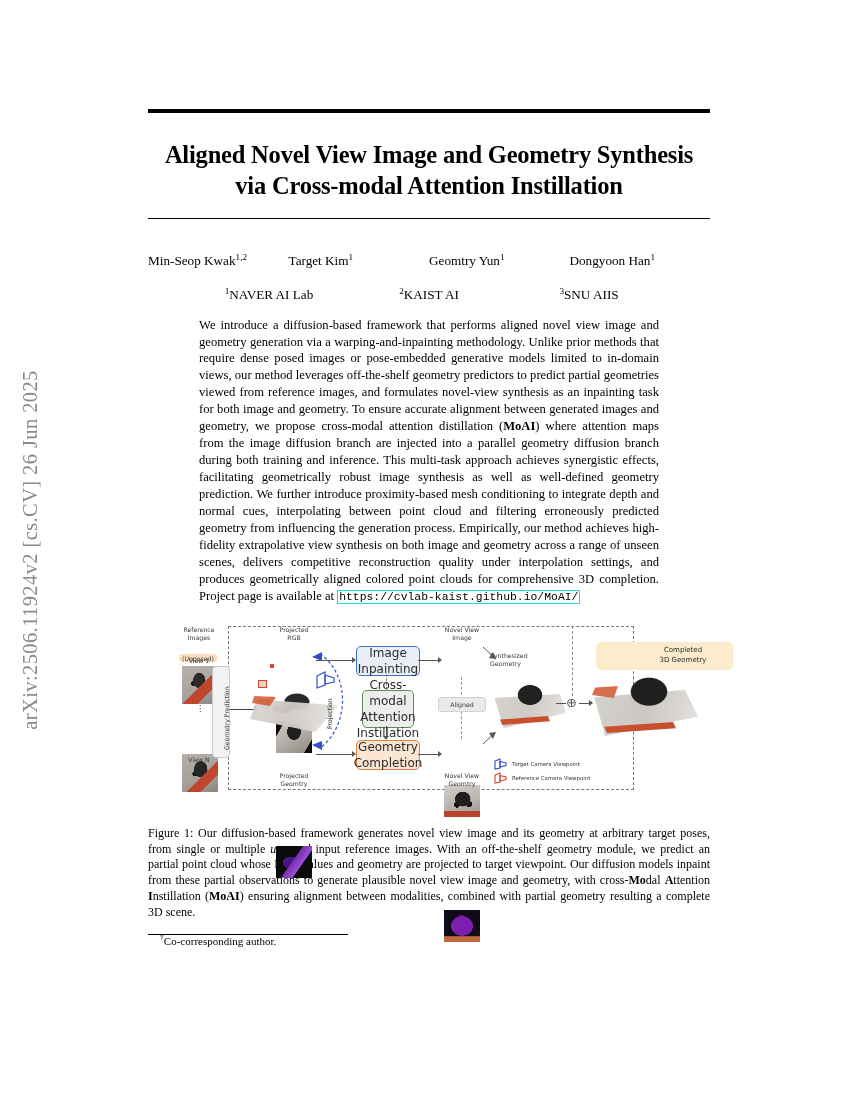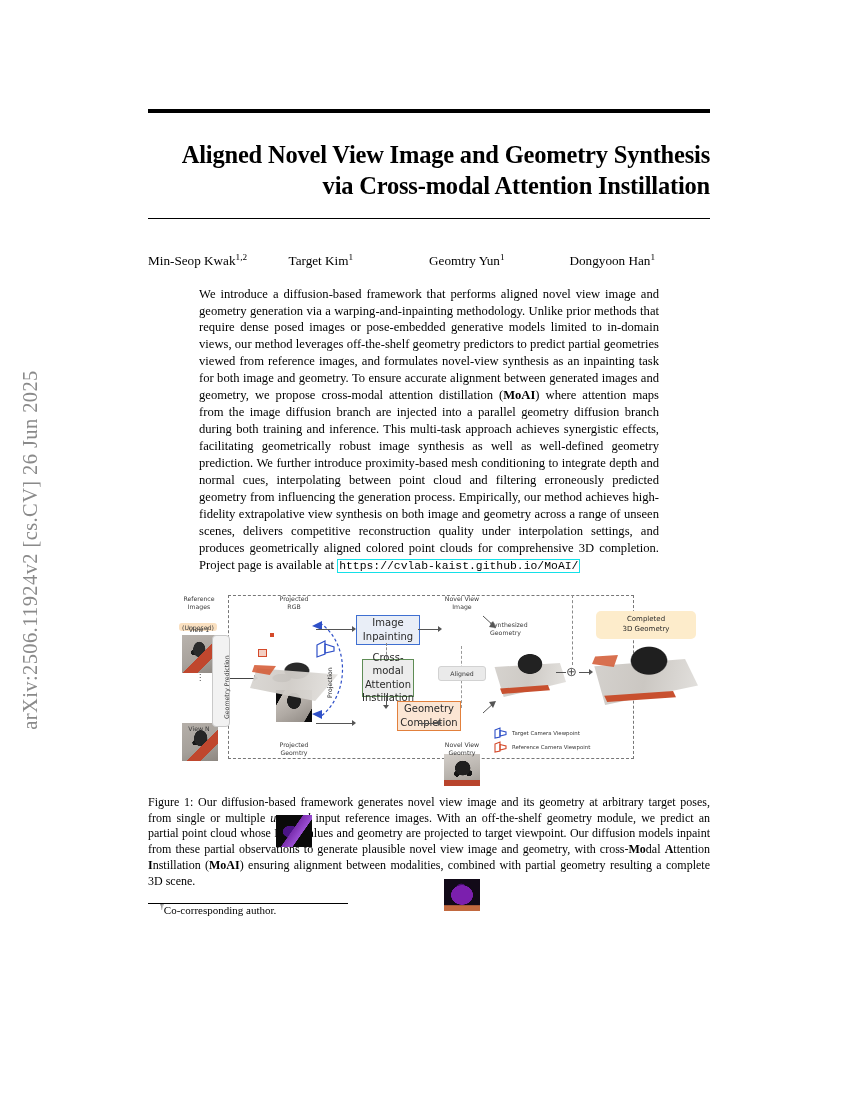--- a/index.html
+++ b/index.html
@@ -51,21 +51,21 @@
     background: #000;
     margin-top: 109px;
   }
   .rule-thin {
     height: 1.6px;
     background: #000;
     margin-top: 13px;
   }
 
   #title {
-    text-align: right;
+    text-align: center;
     font-size: 24.5px;
     font-weight: bold;
     line-height: 1.27;
     margin-top: 26px;
     letter-spacing: -0.2px;
   }
 
   
   #authors {
     margin-top: 31px;
@@ -139,26 +139,26 @@
     transform-origin: 0 0;
   }
   .pill {
     background: #fae0c0;
     border-radius: 3px;
     padding: 0.5px 3px;
     font-size: 6.2px;
     color: #3b3b3b;
   }
   .procbox {
-    border-radius: 0;
+    border-radius: 5px;
     display: flex;
     align-items: center;
     justify-content: center;
     text-align: center;
-    font-size: 10px;
+    font-size: 12px;
     line-height: 1.35;
     color: #2a2a2a;
     white-space: pre-line;
   }
   .box-blue   { border: 1.2px solid #3f6fd1; background: #e9eef7; }
   .box-green  { border: 1.1px solid #5e8c55; background: #ededed; }
   .box-orange { border: 1.2px solid #e2803c; background: #fbe6d4; }
   .box-gray   { background: #eaeaea; border: 0.8px solid #d2d2d2; border-radius: 3px; }
   .box-cream  { background: #fdeccb; border-radius: 5px; }
   .gp-box {
@@ -206,20 +206,25 @@
 
   <div id="authors">
     <div class="author-row row1">
       <span class="au"><span>Min-Seop Kwak</span><sup>1,2</sup></span>
       <span class="au"><span>Target Kim</span><sup>1</sup></span>
       <span class="au"><span>Geomtry Yun</span><sup>1</sup></span>
       <span class="au"><span>Dongyoon Han</span><sup>1</sup></span>
     </div>
   </div>
 
+  <div id="affils">
+    <span class="af"><sup>1</sup><span>NAVER AI Lab</span></span>
+    <span class="af"><sup>2</sup><span>KAIST AI</span></span>
+    <span class="af"><sup>3</sup><span>SNU AIIS</span></span>
+  </div>
 
 
   <div id="abstract-body"><span>We introduce a diffusion-based framework that performs aligned novel view image and geometry generation via a warping-and-inpainting methodology. Unlike prior methods that require dense posed images or pose-embedded generative models limited to in-domain views, our method leverages off-the-shelf geometry predictors to predict partial geometries viewed from reference images, and formulates novel-view synthesis as an inpainting task for both image and geometry. To ensure accurate alignment between generated images and geometry, we propose cross-modal attention distillation (</span><b>MoAI</b><span>) where attention maps from the image diffusion branch are injected into a parallel geometry diffusion branch during both training and inference. This multi-task approach achieves synergistic effects, facilitating geometrically robust image synthesis as well as well-defined geometry prediction. We further introduce proximity-based mesh conditioning to integrate depth and normal cues, interpolating between point cloud and filtering erroneously predicted geometry from influencing the generation process. Empirically, our method achieves high-fidelity extrapolative view synthesis on both image and geometry across a range of unseen scenes, delivers competitive reconstruction quality under interpolation settings, and produces geometrically aligned colored point clouds for comprehensive 3D completion. Project page is available at </span><span class="urlbox">https://cvlab-kaist.github.io/MoAI/</span></div>
 
   <div id="figure">
 
     <div class="fg" style="left:58px; top:2px; width:404px; height:162px; border:1px dashed #777; border-left-style:dashed;"></div>
 
     <div class="fg flabel" style="left:2px; top:2px; width:54px;">Reference
 Images</div>
@@ -304,21 +309,21 @@
     <div class="fg" style="left:146px; top:130px; width:38px; height:1px; background:#555;"></div>
     <div class="fg" style="left:182px; top:127px; width:0; height:0; border-left:4px solid #555; border-top:3px solid transparent; border-bottom:3px solid transparent;"></div>
 
     <div class="fg procbox box-blue" style="left:186px; top:22px; width:62px; height:28px;">Image
 Inpainting</div>
 
     <div class="fg procbox box-green" style="left:192px; top:66px; width:50px; height:36px;">Cross-modal
 Attention
 Instillation</div>
 
-    <div class="fg procbox box-orange" style="left:186px; top:108px; width:62px; height:28px;margin-left:41px;">Geometry
+    <div class="fg procbox box-orange" style="left:186px; top:116px; width:62px; height:28px;">Geometry
 Completion</div>
 
     <div class="fg" style="left:216px; top:50px; width:0; height:16px; border-left:1.2px dashed #8a8a8a;"></div>
     <div class="fg" style="left:216px; top:102px; width:0; height:11px; border-left:1.2px solid #555;"></div>
     <div class="fg" style="left:213px; top:112px; width:0; height:0; border-top:4px solid #555; border-left:3px solid transparent; border-right:3px solid transparent;"></div>
 
     <div class="fg" style="left:248px; top:36px; width:22px; height:1px; background:#555;"></div>
     <div class="fg" style="left:268px; top:33px; width:0; height:0; border-left:4px solid #555; border-top:3px solid transparent; border-bottom:3px solid transparent;"></div>
     <div class="fg" style="left:248px; top:130px; width:22px; height:1px; background:#555;"></div>
     <div class="fg" style="left:268px; top:127px; width:0; height:0; border-left:4px solid #555; border-top:3px solid transparent; border-bottom:3px solid transparent;"></div>
@@ -364,21 +369,21 @@
                 background: radial-gradient(ellipse at 50% 50%, #222 0%, #222 52%, rgba(0,0,0,0) 56%);"></div>
     <div class="fg" style="left:328px; top:92px; width:52px; height:9px; background:#c8502f;
                 clip-path: polygon(4% 40%, 96% 0%, 100% 60%, 8% 100%);"></div>
 
     <div class="fg" style="left:396px; top:72px; font-size:13px; color:#555; line-height:1;">⊕</div>
     <div class="fg" style="left:386px; top:79px; width:10px; height:1px; background:#555;"></div>
     <div class="fg" style="left:409px; top:79px; width:12px; height:1px; background:#555;"></div>
     <div class="fg" style="left:419px; top:76px; width:0; height:0; border-left:4px solid #555; border-top:3px solid transparent; border-bottom:3px solid transparent;"></div>
     <div class="fg" style="left:402px; top:2px; width:0; height:70px; border-left:1px dashed #8a8a8a;"></div>
 
-    <div class="fg box-cream procbox" style="left:426px; top:18px; width:100px; height:28px; font-size:7px;">Completed
+    <div class="fg box-cream procbox" style="left:426px; top:18px; width:100px; height:28px; font-size:7px;padding-left:37px;">Completed
 3D Geometry</div>
 
     <div class="fg" style="left:420px; top:50px; width:108px; height:62px;"></div>
     <div class="fg" style="left:420px; top:66px; width:108px; height:46px;
                 background: linear-gradient(100deg, #d5d2ce 0%, #cbc7c2 50%, #e3e1de 100%);
                 clip-path: polygon(4% 16%, 88% 0%, 100% 58%, 14% 100%);"></div>
     <div class="fg" style="left:456px; top:50px; width:46px; height:34px;
                 background: radial-gradient(ellipse at 50% 52%, #1f1f1f 0%, #1f1f1f 54%, rgba(0,0,0,0) 58%);"></div>
     <div class="fg" style="left:432px; top:98px; width:74px; height:11px; background:#c8502f;
                 clip-path: polygon(3% 44%, 96% 0%, 100% 58%, 7% 100%);"></div>

